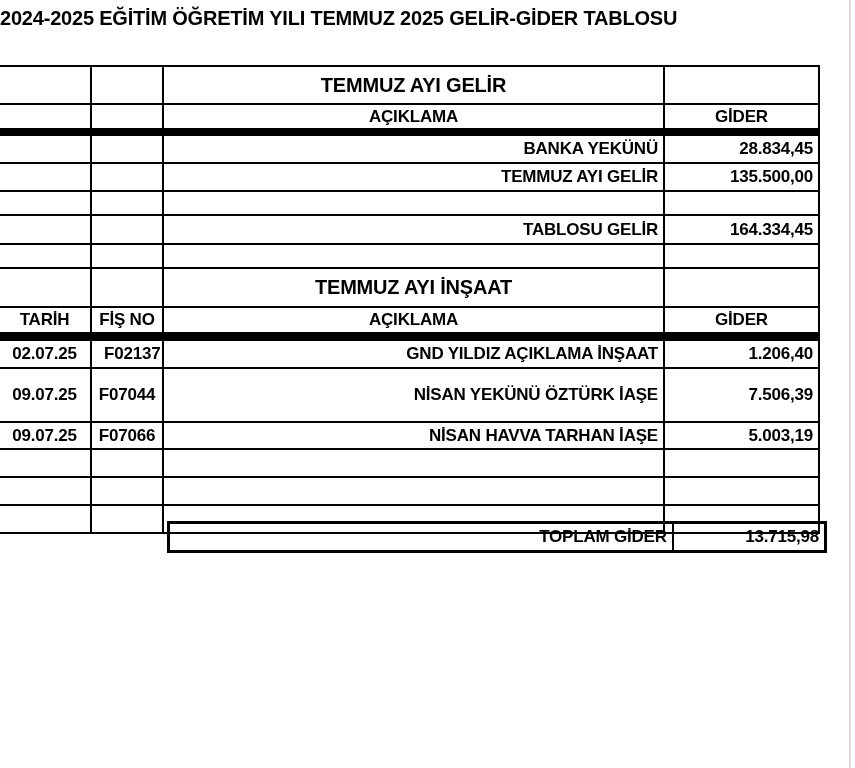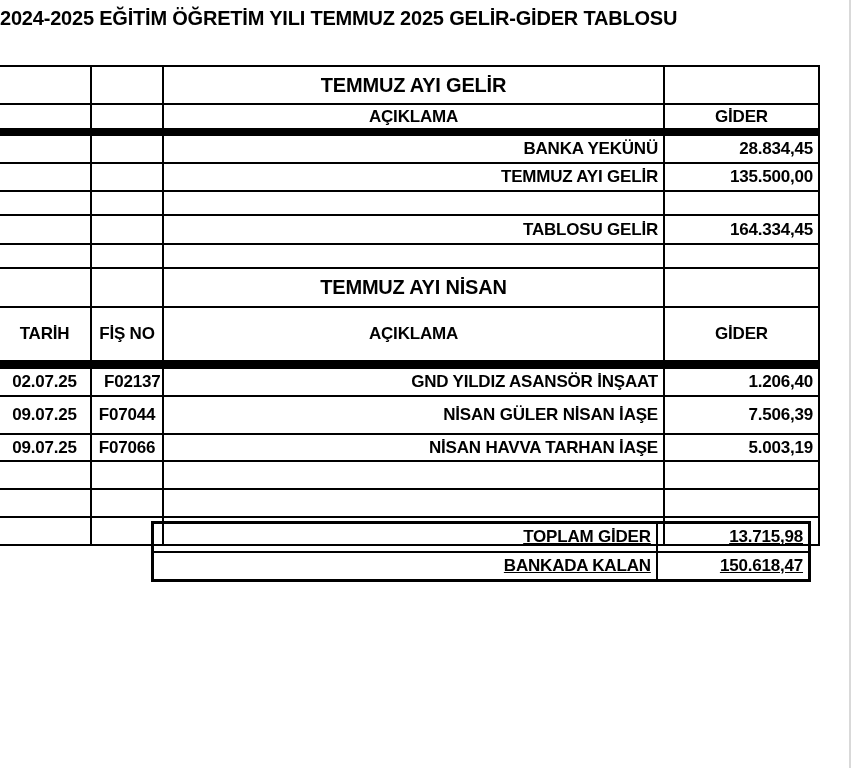--- a/index.html
+++ b/index.html
@@ -34,24 +34,23 @@
     white-space: nowrap;
     vertical-align: middle;
   }
   .main-table {
     position: absolute;
     left: -3px; top: 65px;
     width: 823px;
   }
   .sum-table {
     position: absolute;
-    left: 151px; top: 521px;
+    left: 167px; top: 521px;
     width: 660px;
     border: 3px solid #000;
-    text-decoration: underline;
   }
   .sum-table td { font-size: 17px; }
   .section-title {
     text-align: center;
     font-size: 20px;
   }
   .center { text-align: center; }
   .right  { text-align: right; }
   .left   { text-align: right; }
   tr.sep td {
@@ -128,47 +127,47 @@
   <tr style="height:24px">
     <td></td>
     <td></td>
     <td class="left"></td>
     <td class="right"></td>
   </tr>
 
   <tr style="height:39px">
     <td></td>
     <td></td>
-    <td class="section-title">TEMMUZ AYI NİSAN</td>
+    <td class="section-title">TEMMUZ AYI İNŞAAT</td>
     <td></td>
   </tr>
 
   <tr style="height:26px">
     <td class="center">TARİH</td>
-    <td class="center" style="padding:16px 1px">FİŞ NO</td>
+    <td class="center" style="padding:2px 1px">FİŞ NO</td>
     <td class="center">AÇIKLAMA</td>
     <td class="center">GİDER</td>
   </tr>
   <tr class="sep" style="height:7px">
     <td></td>
         <td></td>
         <td></td>
         <td></td>
   </tr>
 
   <tr style="height:28px">
     <td class="center">02.07.25</td>
     <td class="center" style="padding:0 12px">F02137</td>
-    <td class="left">GND YILDIZ ASANSÖR İNŞAAT</td>
+    <td class="left">GND YILDIZ AÇIKLAMA İNŞAAT</td>
     <td class="right">1.206,40</td>
   </tr>
   <tr style="height:27px">
     <td class="center">09.07.25</td>
-    <td class="center" style="padding:8px 1px">F07044</td>
-    <td class="left">NİSAN GÜLER NİSAN İAŞE</td>
+    <td class="center" style="padding:16px 1px">F07044</td>
+    <td class="left">NİSAN YEKÜNÜ ÖZTÜRK İAŞE</td>
     <td class="right">7.506,39</td>
   </tr>
   <tr style="height:27px">
     <td class="center">09.07.25</td>
     <td class="center" style="padding:0 1px">F07066</td>
     <td class="left">NİSAN HAVVA TARHAN İAŞE</td>
     <td class="right">5.003,19</td>
   </tr>
   <tr style="height:28px">
     <td class="center"></td>
@@ -194,20 +193,16 @@
 <table class="sum-table">
   <colgroup>
     <col style="width:502px">
       <col style="width:152px">
   </colgroup>
   <tbody>
       <tr style="height:29px">
     <td class="left">TOPLAM GİDER</td>
     <td class="right">13.715,98</td>
   </tr>
-  <tr style="height:29px">
-    <td class="left">BANKADA KALAN</td>
-    <td class="right">150.618,47</td>
-  </tr>
 </tbody>
   </table>
 
 <div class="page-edge"></div>
 
 </body></html>

